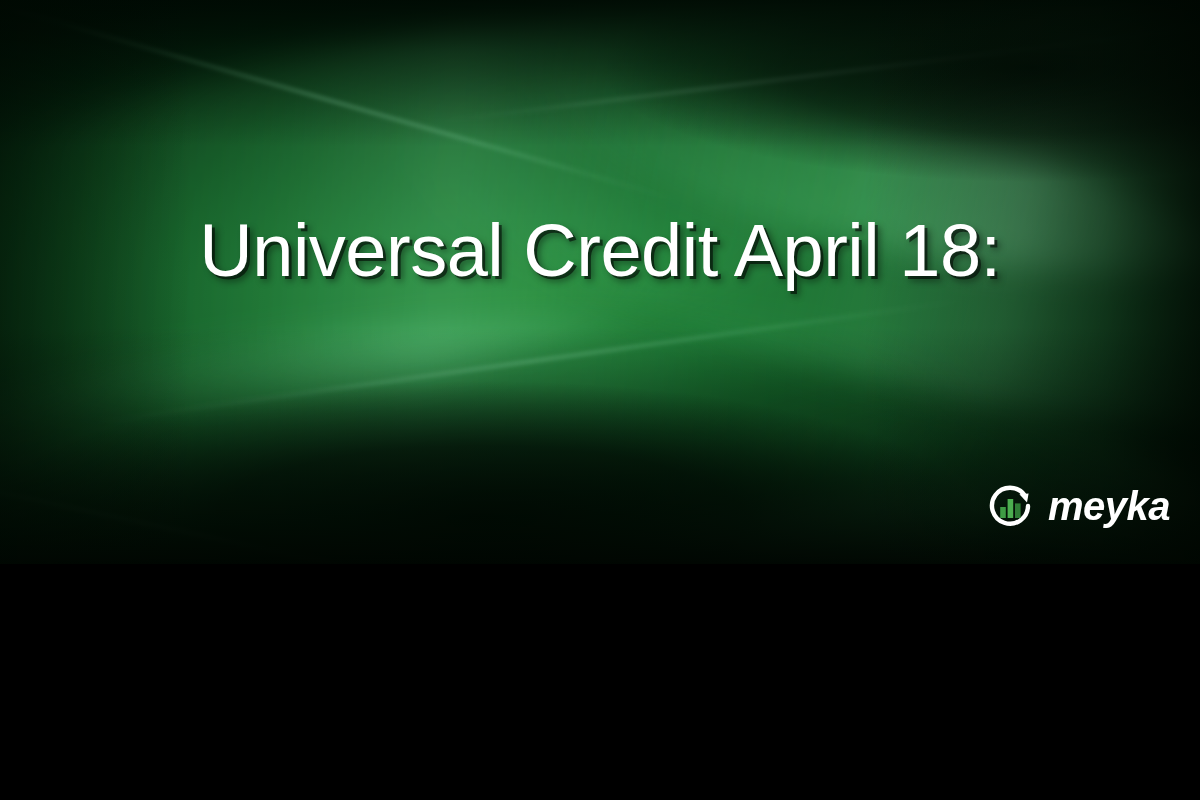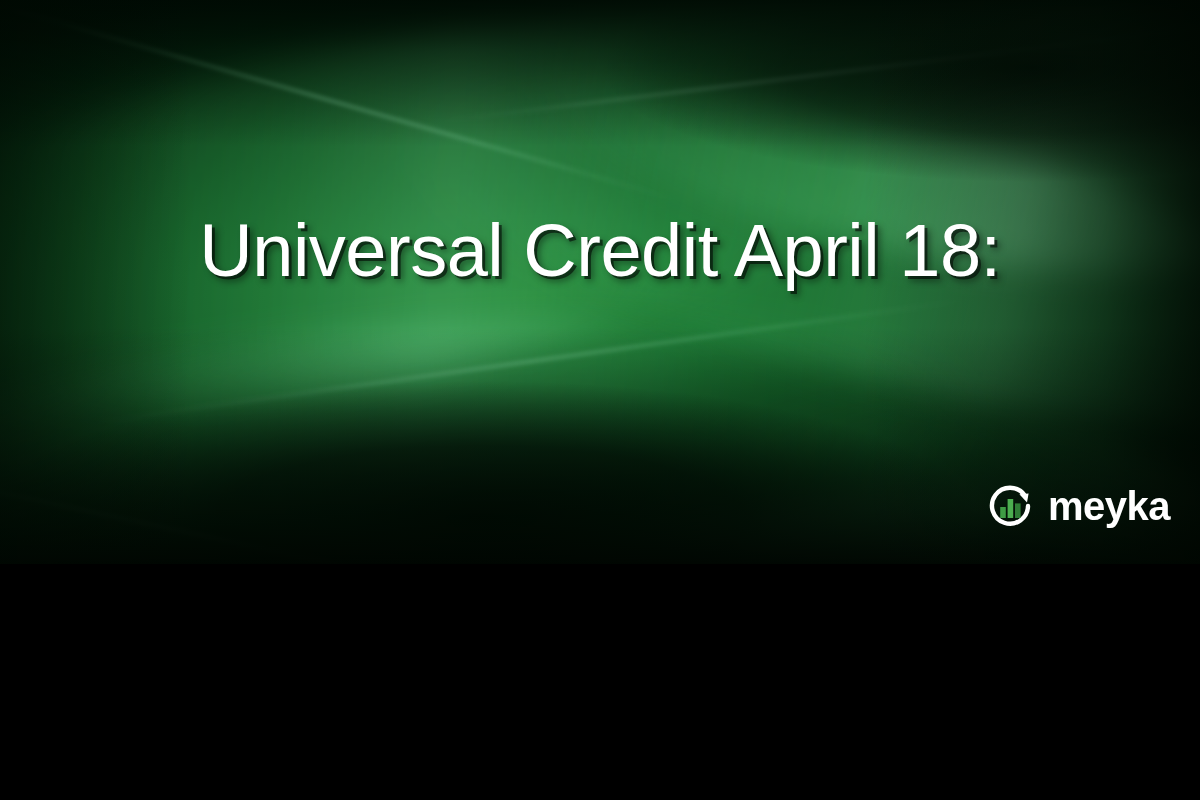--- a/index.html
+++ b/index.html
@@ -216,20 +216,21 @@
 
   
   #logo {
     position: absolute;
     right: 30px;
     bottom: 34px;
     display: flex;
     align-items: center;
     gap: 14px;
     z-index: 6;
+    font-style: italic;
   }
   #logo-mark {
     width: 48px;
     height: 48px;
     display: block;
     flex: 0 0 auto;
   }
   #logo-wordmark {
     color: #ffffff;
     font-family: "Liberation Sans", sans-serif;

